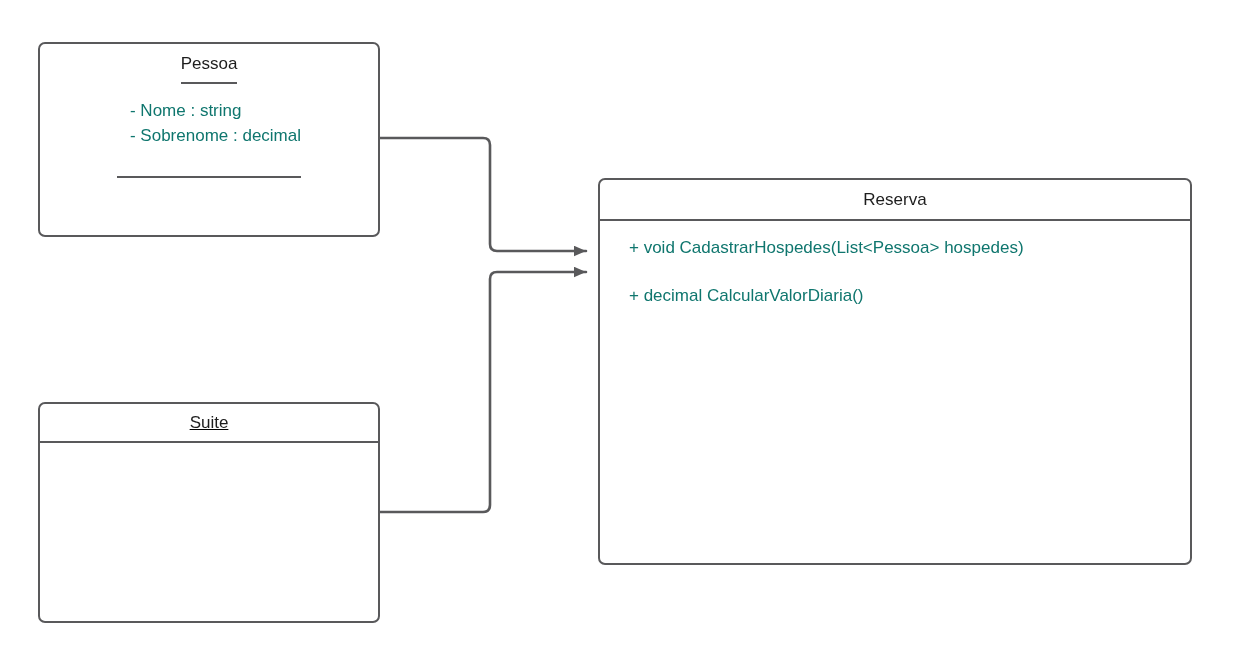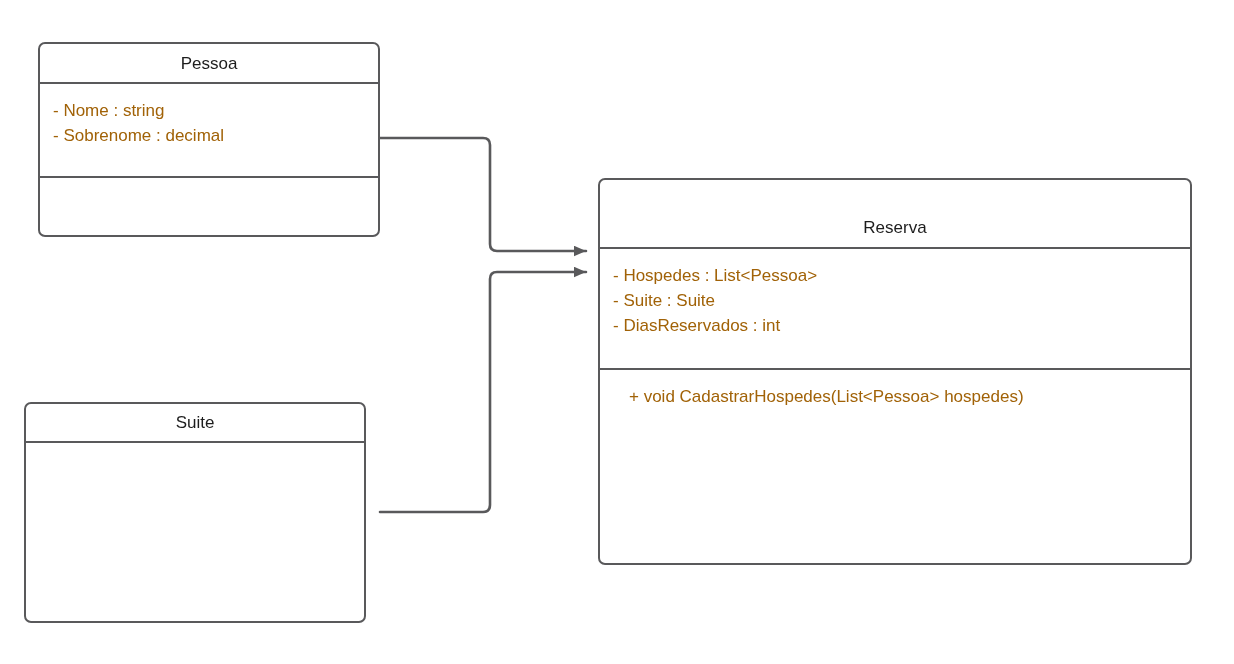--- a/index.html
+++ b/index.html
@@ -45,21 +45,21 @@
     padding: 14px 0 0 13px;
     flex: none;
   }
   .class-operations {
     box-sizing: border-box;
     padding: 14px 0 0 29px;
     flex: 1 1 auto;
   }
   .member {
     font-size: 17px;
-    color: #a16207;
+    color: #0f766e;
     line-height: 25px;
     white-space: pre;
   }
   .member.spaced {
     line-height: 25px;
     margin-bottom: 23px;
   }
   .empty-compartment {
     flex: 1 1 auto;
   }
@@ -81,39 +81,35 @@
   <svg class="connectors" viewBox="0 0 1234 664" xmlns="http://www.w3.org/2000/svg">
     <defs>
       <marker id="arrowhead" markerWidth="13" markerHeight="11" refX="12.5" refY="5.5" orient="auto" markerUnits="userSpaceOnUse">
         <path d="M 0 0 L 12.5 5.5 L 0 11 z" fill="#59595b"></path>
       </marker>
     </defs>
     <path id="conn-0" fill="none" stroke="#59595b" stroke-width="2.6" stroke-linecap="round" marker-end="url(#arrowhead)" d="M 380 138 L 483 138 Q 490 138 490 145 L 490 244 Q 490 251 497 251 L 586 251"></path>
     <path id="conn-1" fill="none" stroke="#59595b" stroke-width="2.6" stroke-linecap="round" marker-end="url(#arrowhead)" d="M 380 512 L 483 512 Q 490 512 490 505 L 490 279 Q 490 272 497 272 L 586 272"></path>
   </svg>
 
-  <div class="uml-class" id="class-pessoa" style="left: 38px; top: 42px; width: 342px; height: 195px; border-color: rgb(89, 89, 91);">
+  <div class="uml-class" id="class-pessoa" style="left: 38px; top: 42px; width: 342px; height: 195px; border-color: rgb(89, 89, 91); align-items: center;">
     <div class="class-name" style="height: 40px; border-bottom-color: rgb(89, 89, 91);">Pessoa</div>
     <div class="class-attributes" style="height: 94px; border-bottom-color: rgb(89, 89, 91);">
       <div class="member">- Nome : string</div>
       <div class="member">- Sobrenome : decimal</div>
     </div>
     <div class="class-operations empty-compartment"></div>
   </div>
 
-  <div class="uml-class" id="class-suite" style="left: 24px; top: 402px; width: 342px; height: 221px; border-color: rgb(89, 89, 91);">
+  <div class="uml-class" id="class-suite" style="left: 38px; top: 402px; width: 342px; height: 221px; border-color: rgb(89, 89, 91); text-decoration: underline;">
     <div class="class-name" style="height: 39px; border-bottom-color: rgb(89, 89, 91);">Suite</div>
     <div class="class-operations empty-compartment"></div>
   </div>
 
   <div class="uml-class" id="class-reserva" style="left: 598px; top: 178px; width: 594px; height: 387px; border-color: rgb(89, 89, 91);">
-    <div class="class-name" style="height: 41px; border-bottom-color: rgb(89, 89, 91); margin-top: 28px;">Reserva</div>
-    <div class="class-attributes" style="height: 121px; border-bottom-color: rgb(89, 89, 91);">
-      <div class="member">- Hospedes : List&lt;Pessoa&gt;</div>
-      <div class="member">- Suite : Suite</div>
-      <div class="member">- DiasReservados : int</div>
-    </div>
+    <div class="class-name" style="height: 41px; border-bottom-color: rgb(89, 89, 91);">Reserva</div>
     <div class="class-operations">
       <div class="member spaced">+ void CadastrarHospedes(List&lt;Pessoa&gt; hospedes)</div>
+      <div class="member">+ decimal CalcularValorDiaria()</div>
     </div>
   </div>
 
 </div>
 
 </body></html>

